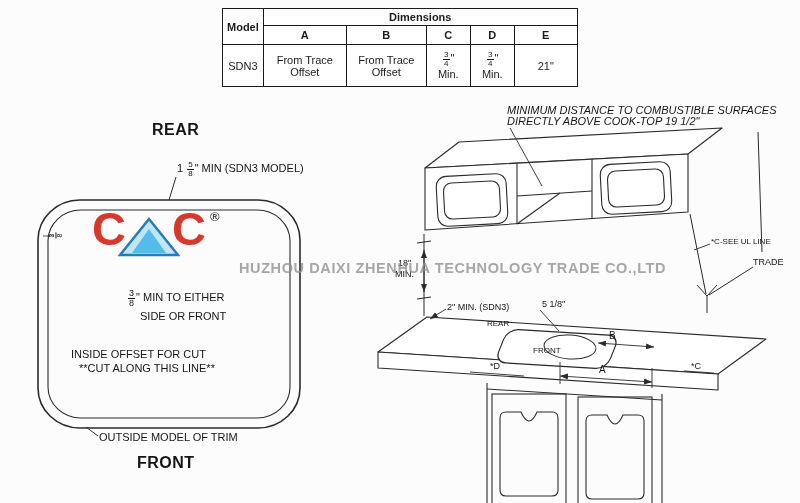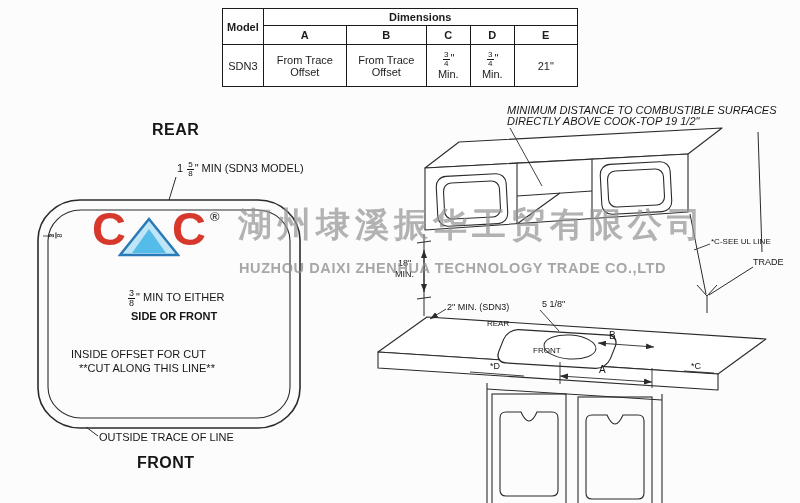--- a/index.html
+++ b/index.html
@@ -190,27 +190,27 @@
       </span>
   </div>
 
   <div class="lbl" style="left:127px; top:289px;">
     <div>
       <span class="frac" style="font-size:9px;">
           <span class="fnum">3</span>
           <span>8</span>
         </span><span>" MIN TO EITHER</span>
     </div>
-    <div style="margin-left:4px; margin-top:2px;font-weight:bold;">SIDE OR FRONT</div>
+    <div style="margin-left:13px; margin-top:2px;">SIDE OR FRONT</div>
   </div>
 
   <div class="lbl" style="left:71px; top:348px;">INSIDE OFFSET FOR CUT</div>
   <div class="lbl" style="left:79px; top:362px;">**CUT ALONG THIS LINE**</div>
 
-  <div class="lbl" style="left:99px; top:431px;">OUTSIDE TRACE OF LINE</div>
+  <div class="lbl" style="left:99px; top:431px;">OUTSIDE MODEL OF TRIM</div>
 
   <div class="lbl big" style="left:137px; top:454px;">FRONT</div>
 
   <div class="lbl" style="left:507px; top:105px; font-size:11px; line-height:11px;font-style:italic;">
     <div>MINIMUM DISTANCE TO COMBUSTIBLE SURFACES</div>
     <div>DIRECTLY ABOVE COOK-TOP 19 1/2"</div>
   </div>
 
   <div class="lbl xs" style="left:711px; top:237px;">*C-SEE UL LINE</div>
   <div class="lbl sm" style="left:753px; top:257px;">TRADE</div>
@@ -235,16 +235,15 @@
     <span class="wm-c">C</span>
     <span class="wm-tri">
       <svg width="62" height="40" viewBox="0 0 62 40">
         <path d="M31,2 L60,38 L2,38 Z" fill="#bfe6f7" stroke="#2a7ab8" stroke-width="2.5"></path>
         <path d="M31,12 L48,36 L14,36 Z" fill="#55bbe8" stroke="none"></path>
       </svg>
     </span>
     <span class="wm-c">C</span>
     <span class="wm-reg">®</span>
   </div>
-  <div class="wm-cn">湖州埭溪振华工贸有限公司</div>
   <div class="wm-en">HUZHOU DAIXI ZHENHUA TECHNOLOGY TRADE CO.,LTD</div>
 
 </div>
 
 </body></html>

